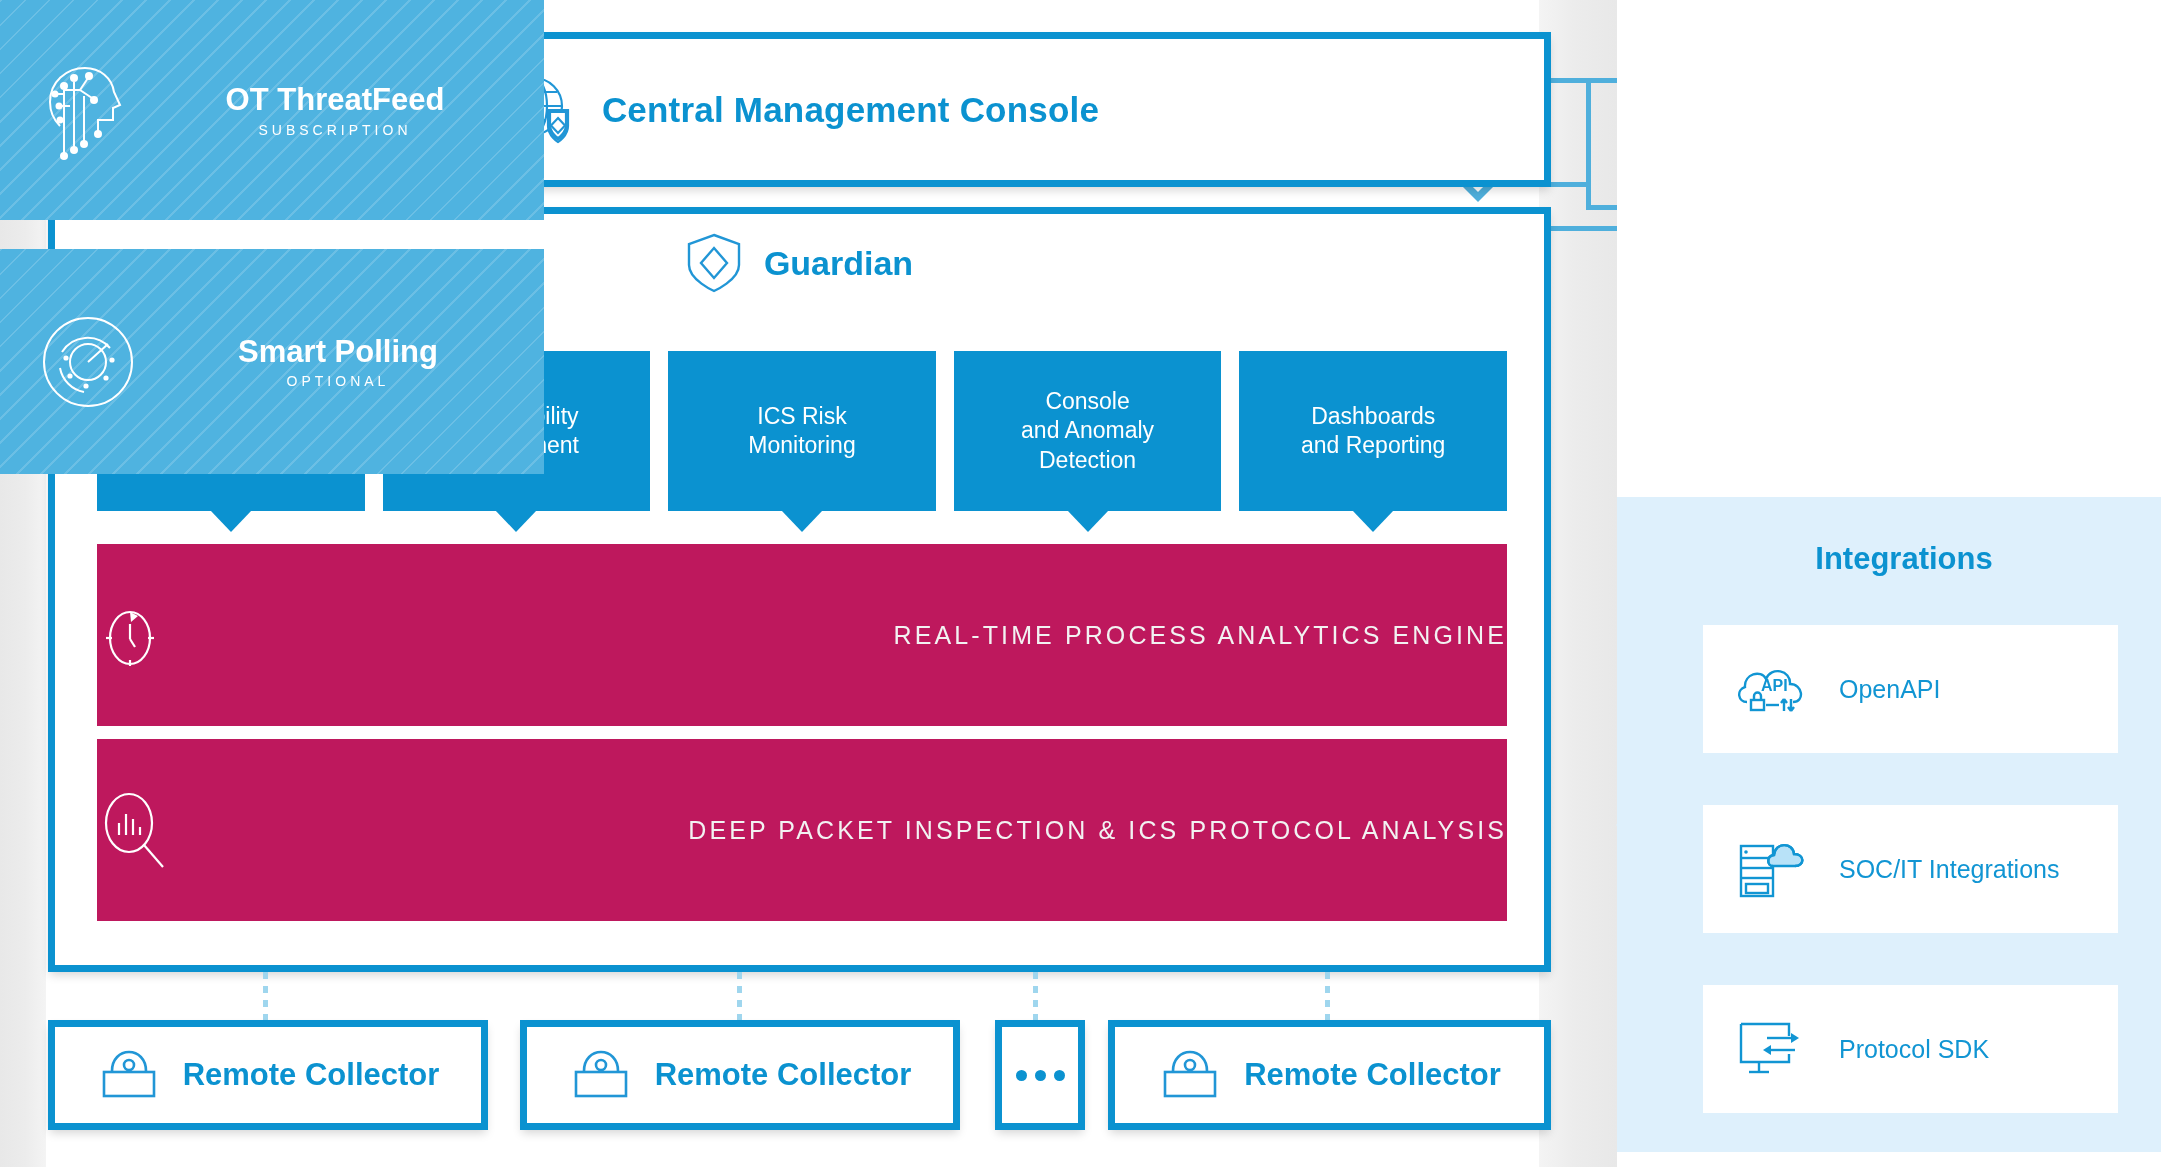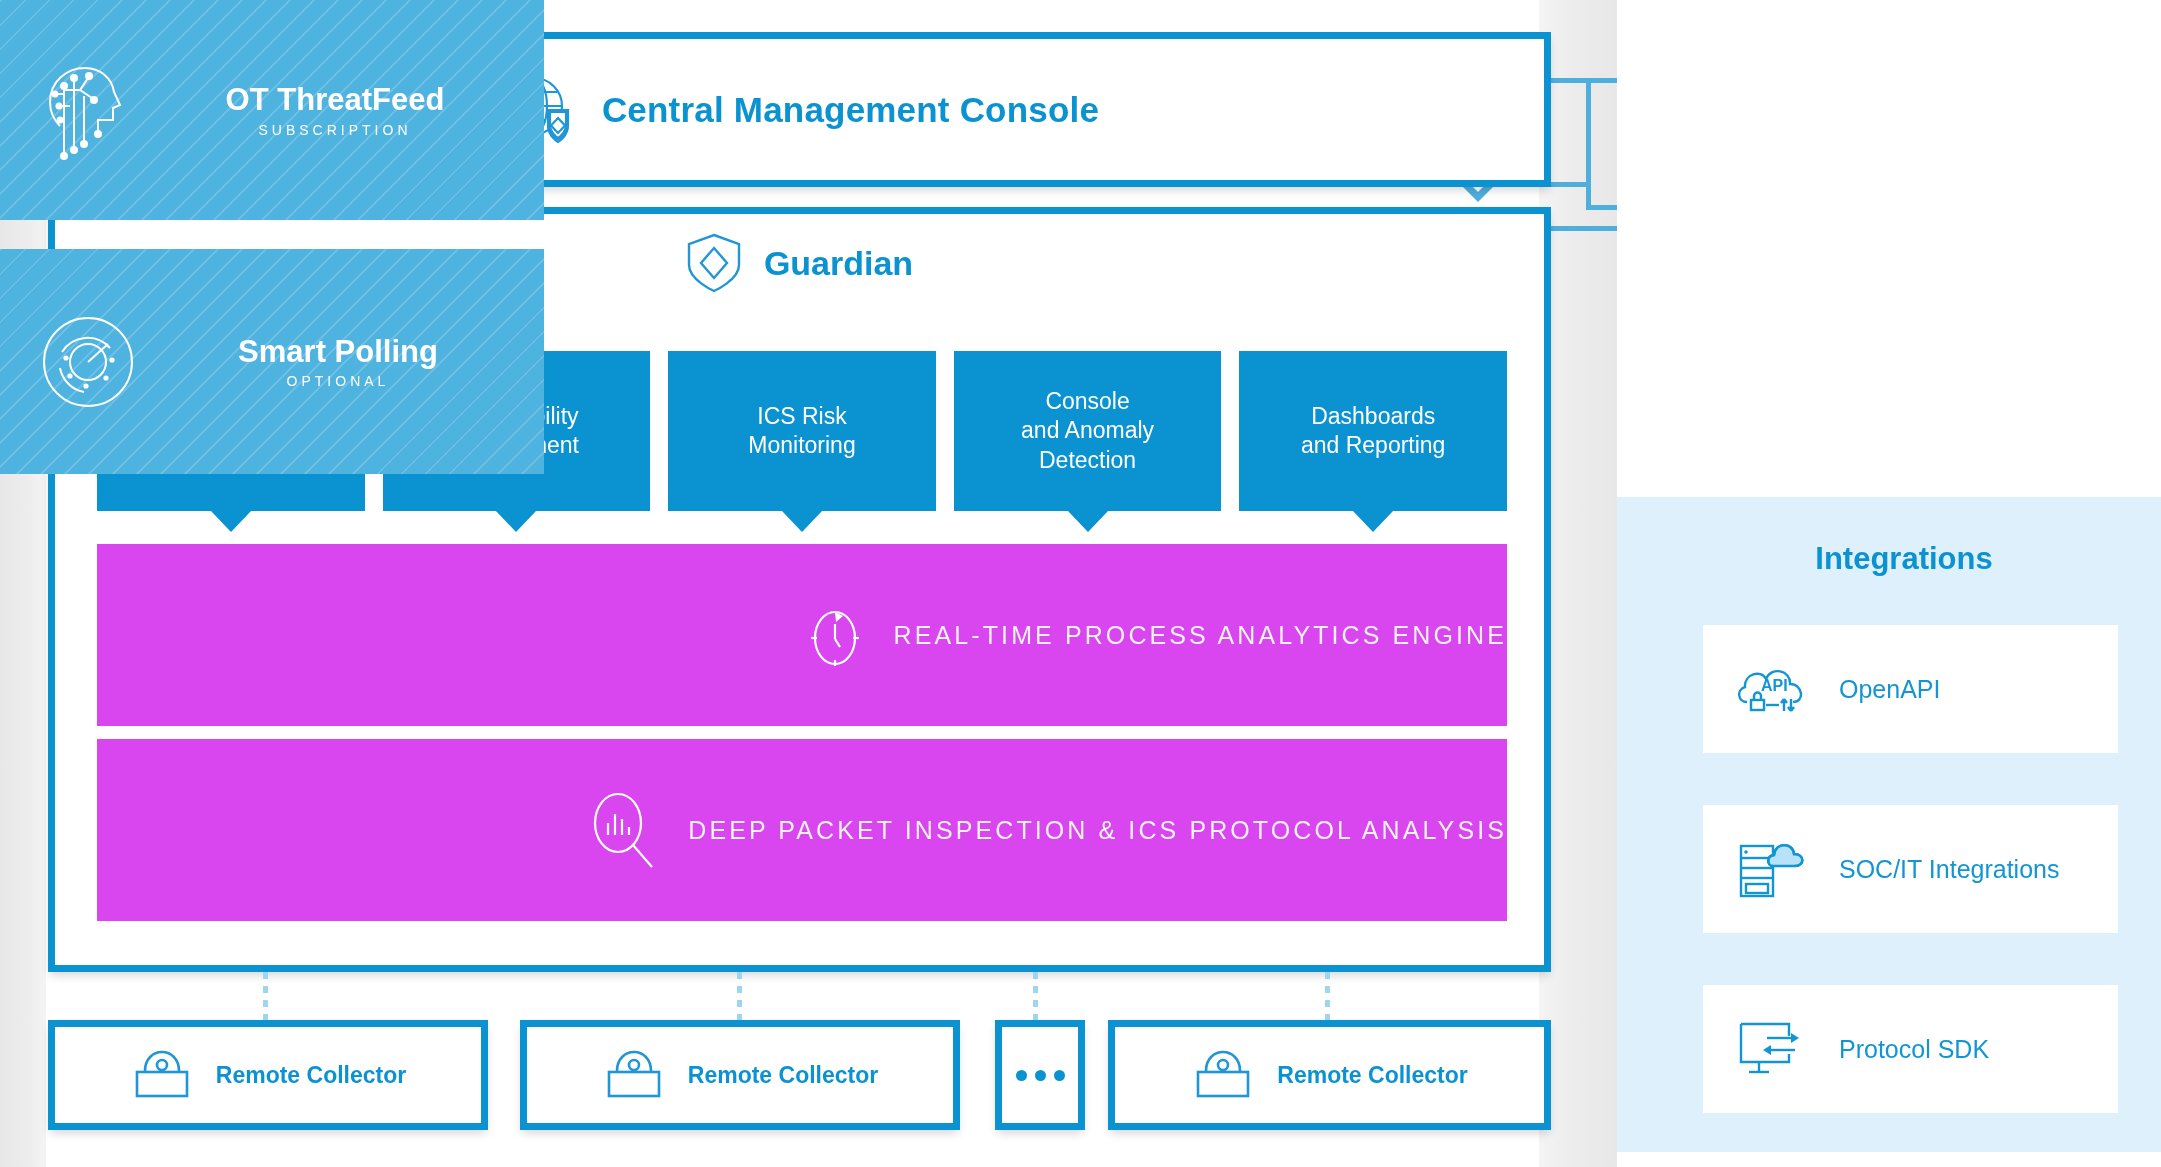--- a/index.html
+++ b/index.html
@@ -70,22 +70,22 @@
     padding:4px 10px;box-sizing:border-box;
   }
   .feature-box .notch{
     position:absolute;left:50%;bottom:-21px;transform:translateX(-50%);
     width:0;height:0;border-left:21px solid transparent;
     border-right:21px solid transparent;border-top:22px solid #0b92d0;
   }
 
   
   .darkbar{
-    position:absolute;left:42px;width:1410px;background:#d946ef;
-    display:flex;align-items:center;justify-content:flex-end;gap:26px;
+    position:absolute;left:42px;width:1410px;background:#be185d;
+    display:flex;align-items:center;justify-content:space-between;gap:26px;
   }
   #rtpa-bar{top:330px;height:182px;}
   #dpi-bar{top:525px;height:182px;}
   .darkbar .label{
     color:#f2f2f2;font-size:25px;letter-spacing:3.1px;font-weight:300;
   }
 
   
   .dotline{
     position:absolute;width:5px;height:48px;
@@ -93,21 +93,21 @@
     background-size:5px 14px;background-repeat:repeat-y;
   }
 
   
   .collector{
     position:absolute;top:1020px;height:110px;
     background:#fff;border:7px solid #0b92d0;
     display:flex;align-items:center;justify-content:center;gap:22px;
     box-shadow:0 5px 9px -2px rgba(0,0,0,.17);box-sizing:border-box;
   }
-  .collector .ctitle{color:#0b92d0;font-size:23px;font-weight:bold;}
+  .collector .ctitle{color:#0b92d0;font-size:31px;font-weight:bold;}
   #collector-ellipsis{
     position:absolute;top:1020px;left:995px;width:90px;height:110px;
     background:#fff;border:7px solid #0b92d0;
     display:flex;align-items:center;justify-content:center;gap:8px;
     box-shadow:0 5px 9px -2px rgba(0,0,0,.17);box-sizing:border-box;
   }
   .dot3{width:11px;height:11px;border-radius:50%;background:#0b92d0;}
 
   
   #right-rail{left:1617px;top:0;width:544px;height:1167px;background:#fff;}

